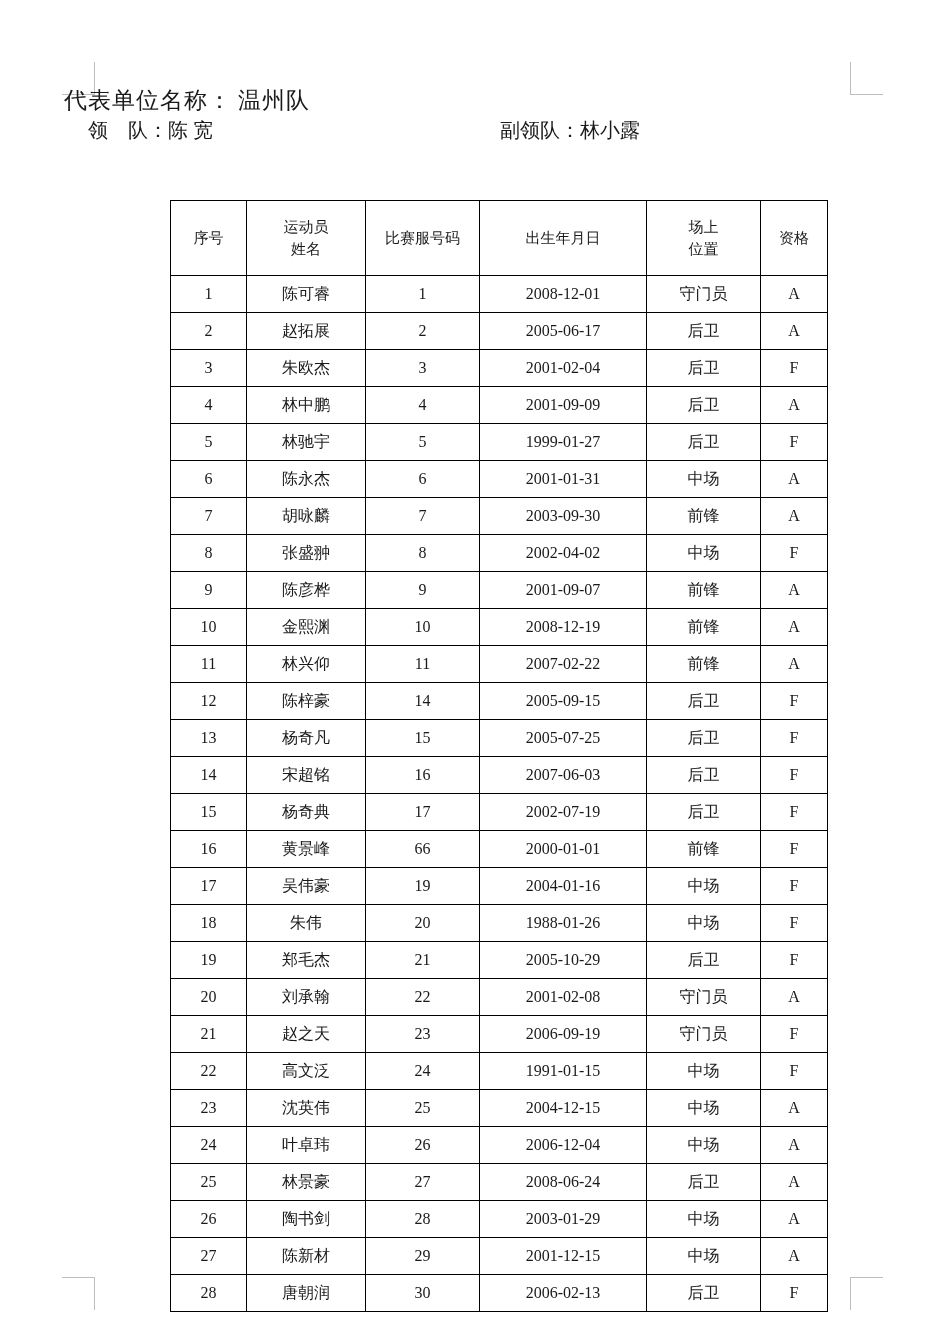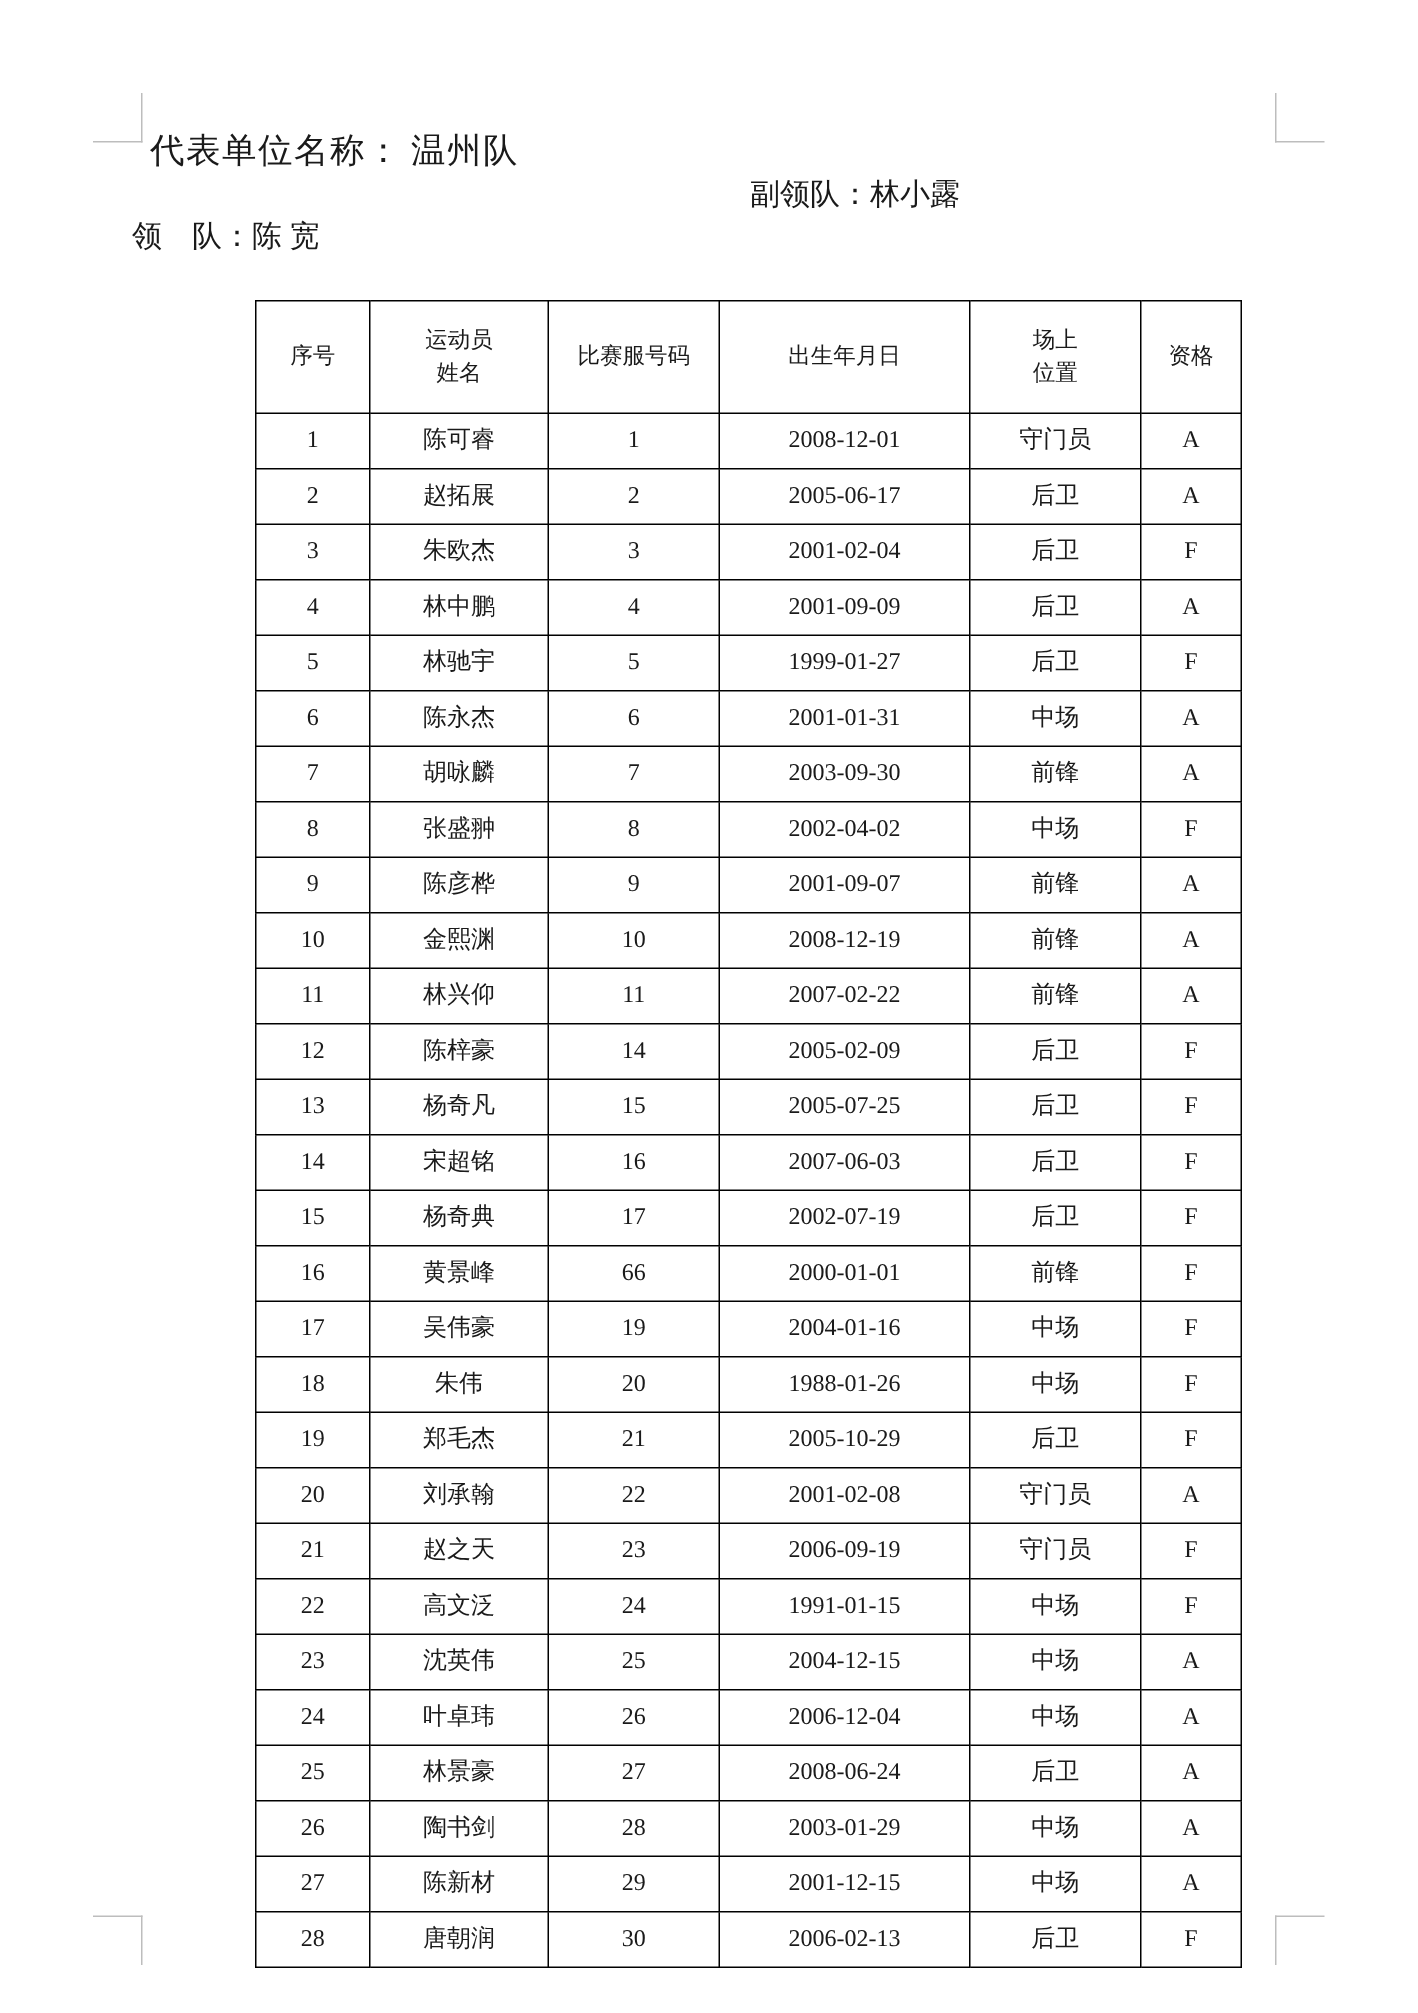--- a/index.html
+++ b/index.html
@@ -32,38 +32,37 @@
   
   .header {
     position: absolute;
     left: 0;
     top: 86px;
     width: 945px;
   }
   .hdr-title {
     font-size: 23px;
     letter-spacing: 1px;
-    padding-left: 100px;
+    padding-left: 64px;
     line-height: 30px;
     white-space: pre;
   }
   .hdr-title .teamname {
     margin-left: 6px;
   }
   .hdr-row {
     display: flex;
     line-height: 29px;
     font-size: 20px;
     padding-left: 88px;
     white-space: pre;
   }
   .hdr-left {
     width: 412px;
     flex: 0 0 412px;
-    margin-top: 28px;
   }
   .hdr-right {
     flex: 1 1 auto;
   }
 
   
   .tbl-wrap {
     position: absolute;
     left: 144px;
     top: 200px;
@@ -231,21 +230,21 @@
           <td class="cn">林兴仰</td>
           <td class="num">11</td>
           <td class="num">2007-02-22</td>
           <td class="cn">前锋</td>
           <td class="num">A</td>
         </tr>
         <tr>
           <td class="num">12</td>
           <td class="cn">陈梓豪</td>
           <td class="num">14</td>
-          <td class="num">2005-02-09</td>
+          <td class="num">2005-09-15</td>
           <td class="cn">后卫</td>
           <td class="num">F</td>
         </tr>
         <tr>
           <td class="num">13</td>
           <td class="cn">杨奇凡</td>
           <td class="num">15</td>
           <td class="num">2005-07-25</td>
           <td class="cn">后卫</td>
           <td class="num">F</td>

